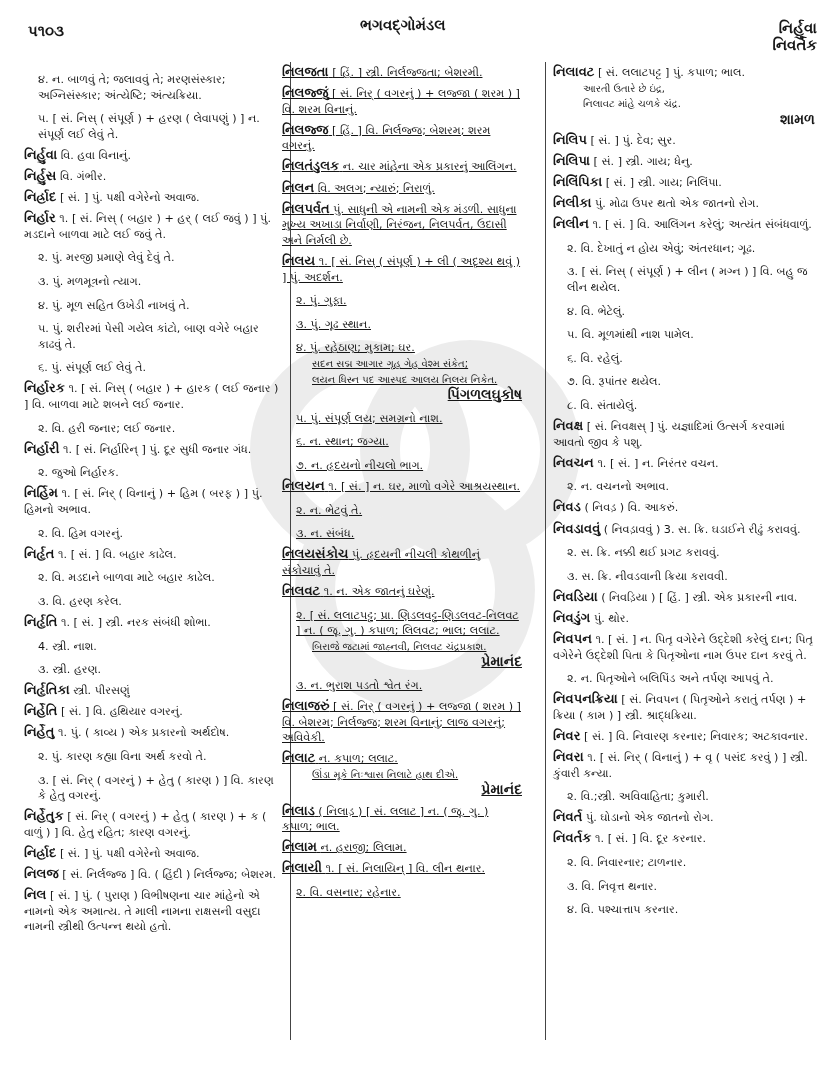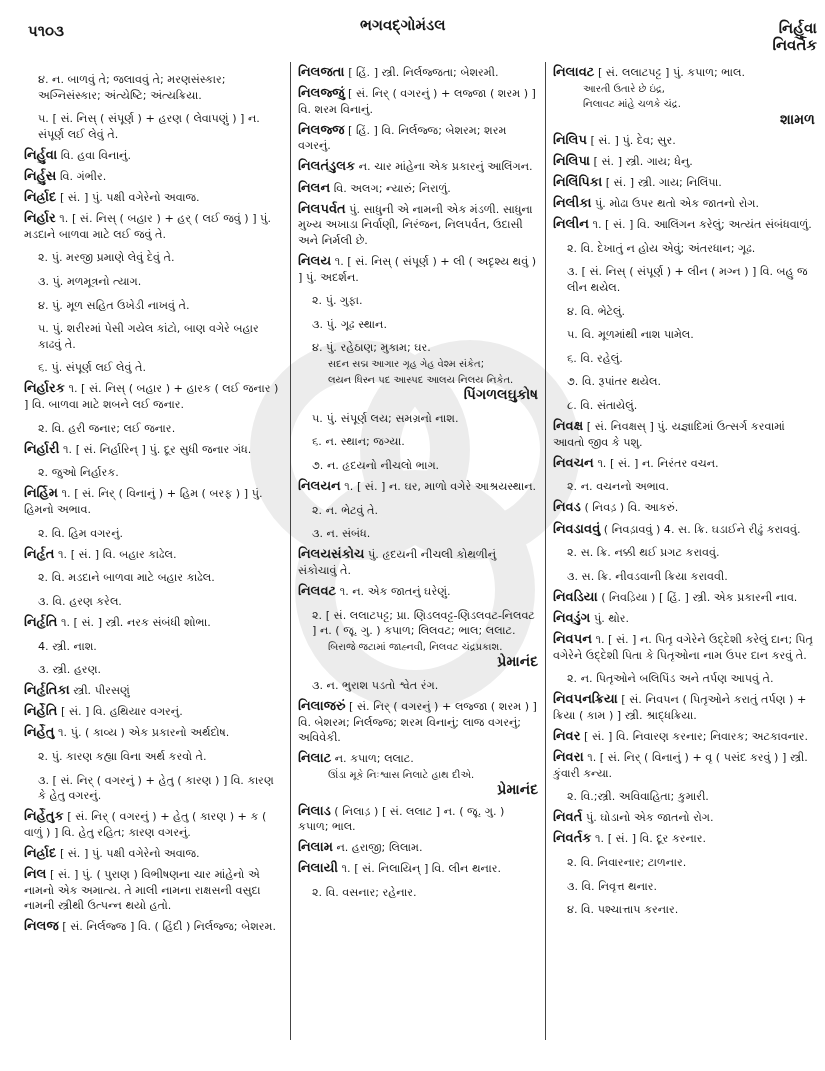--- a/index.html
+++ b/index.html
@@ -14,21 +14,21 @@
   .header {
     position: absolute; top: 0; left: 0; width: 825px; height: 52px;
   }
   .page-num { position: absolute; left: 28px; top: 22px; font-size: 15px; font-weight: bold; }
   .running-title { position: absolute; left: 360px; top: 16px; font-size: 15px; font-weight: bold; }
   .guide { position: absolute; right: 8px; top: 20px; text-align: right; font-size: 15px; font-weight: bold; line-height: 17px; }
   .col {
     position: absolute; top: 64px; font-size: 11.2px; line-height: 15.6px;
   }
   .col1 { left: 24px; width: 258px; }
-  .col2 { left: 298px; width: 240px; }
+  .col2 { left: 282px; width: 240px; text-decoration: underline; }
   .col3 { left: 553px; width: 262px; }
   .divider { position: absolute; width: 1px; background: #444; }
   .div1 { left: 290px; top: 62px; height: 978px; }
   .div2 { left: 545px; top: 62px; height: 978px; }
   .entry { margin: 0 0 4.5px 0; }
   .hw { font-weight: bold; font-size: 13px; }
   .body-text { }
   .sense { display: block; padding-left: 14px; margin-top: 8px; }
   .quote { display: block; padding-left: 30px; font-size: 10px; }
   .source { display: block; text-align: right; font-size: 14px; font-weight: bold; }
@@ -66,22 +66,22 @@
     <div class="entry"><span class="hw">નિર્હારક</span> <span class="body-text">૧. [ સં. નિસ્ ( બહાર ) + હારક ( લઈ જનાર ) ] વિ. બાળવા માટે શબને લઈ જનાર.</span><span class="sense">૨. વિ. હરી જનાર; લઈ જનાર.</span></div>
     <div class="entry"><span class="hw">નિર્હારી</span> <span class="body-text">૧. [ સં. નિર્હારિન્ ] પું. દૂર સુધી જનાર ગંધ.</span><span class="sense">૨. જુઓ નિર્હારક.</span></div>
     <div class="entry"><span class="hw">નિર્હિમ</span> <span class="body-text">૧. [ સં. નિર્ ( વિનાનું ) + હિમ ( બરફ ) ] પું. હિમનો અભાવ.</span><span class="sense">૨. વિ. હિમ વગરનું.</span></div>
     <div class="entry"><span class="hw">નિર્હૃત</span> <span class="body-text">૧. [ સં. ] વિ. બહાર કાઢેલ.</span><span class="sense">૨. વિ. મડદાને બાળવા માટે બહાર કાઢેલ.</span><span class="sense">૩. વિ. હરણ કરેલ.</span></div>
     <div class="entry"><span class="hw">નિર્હૃતિ</span> <span class="body-text">૧. [ સં. ] સ્ત્રી. નરક સંબંધી શોભા.</span><span class="sense">4. સ્ત્રી. નાશ.</span><span class="sense">૩. સ્ત્રી. હરણ.</span></div>
     <div class="entry"><span class="hw">નિર્હૃતિકા</span> <span class="body-text">સ્ત્રી. પીરસણું</span></div>
     <div class="entry"><span class="hw">નિર્હેતિ</span> <span class="body-text">[ સં. ] વિ. હથિયાર વગરનું.</span></div>
     <div class="entry"><span class="hw">નિર્હેતુ</span> <span class="body-text">૧. પું. ( કાવ્ય ) એક પ્રકારનો અર્થદોષ.</span><span class="sense">૨. પું. કારણ કહ્યા વિના અર્થ કરવો તે.</span><span class="sense">૩. [ સં. નિર્ ( વગરનું ) + હેતુ ( કારણ ) ] વિ. કારણ કે હેતુ વગરનું.</span></div>
     <div class="entry"><span class="hw">નિર્હેતુક</span> <span class="body-text">[ સં. નિર્ ( વગરનું ) + હેતુ ( કારણ ) + ક ( વાળું ) ] વિ. હેતુ રહિત; કારણ વગરનું.</span></div>
     <div class="entry"><span class="hw">નિર્હ્રાદ</span> <span class="body-text">[ સં. ] પું. પક્ષી વગેરેનો અવાજ.</span></div>
+    <div class="entry"><span class="hw">નિલજ</span> <span class="body-text">[ સં. નિર્લજ્જ ] વિ. ( હિંદી ) નિર્લજ્જ; બેશરમ.</span></div>
     <div class="entry"><span class="hw">નિલ</span> <span class="body-text">[ સં. ] પું. ( પુરાણ ) વિભીષણના ચાર માંહેનો એ નામનો એક અમાત્ય. તે માલી નામના રાક્ષસની વસુદા નામની સ્ત્રીથી ઉત્પન્ન થયો હતો.</span></div>
-    <div class="entry"><span class="hw">નિલજ</span> <span class="body-text">[ સં. નિર્લજ્જ ] વિ. ( હિંદી ) નિર્લજ્જ; બેશરમ.</span></div>
   </div>
 <div class="col col2">
     <div class="entry"><span class="hw">નિલજતા</span> <span class="body-text">[ હિં. ] સ્ત્રી. નિર્લજ્જતા; બેશરમી.</span></div>
     <div class="entry"><span class="hw">નિલજ્જું</span> <span class="body-text">[ સં. નિર્ ( વગરનું ) + લજ્જા ( શરમ ) ] વિ. શરમ વિનાનું.</span></div>
     <div class="entry"><span class="hw">નિલજ્જ</span> <span class="body-text">[ હિં. ] વિ. નિર્લજ્જ; બેશરમ; શરમ વગરનું.</span></div>
     <div class="entry"><span class="hw">નિલતંડુલક</span> <span class="body-text">ન. ચાર માંહેના એક પ્રકારનું આલિંગન.</span></div>
     <div class="entry"><span class="hw">નિલન</span> <span class="body-text">વિ. અલગ; ન્યારું; નિરાળું.</span></div>
     <div class="entry"><span class="hw">નિલપર્વત</span> <span class="body-text">પું. સાધુની એ નામની એક મંડળી. સાધુના મુખ્ય અખાડા નિર્વાણી, નિરંજન, નિલપર્વત, ઉદાસી અને નિર્મલી છે.</span></div>
     <div class="entry"><span class="hw">નિલય</span> <span class="body-text">૧. [ સં. નિસ્ ( સંપૂર્ણ ) + લી ( અદૃશ્ય થવું ) ] પું. અદર્શન.</span><span class="sense">૨. પું. ગુફા.</span><span class="sense">૩. પું. ગૂઢ સ્થાન.</span><span class="sense">૪. પું. રહેઠાણ; મુકામ; ઘર.</span><span class="quote">સદન સદ્મ આગાર ગૃહ ગેહ વેશ્મ સંકેત;</span><span class="quote">લયન ધિસ્ન પદ આસ્પદ આલય નિલય નિકેત.</span><span class="source">પિંગળલઘુકોષ</span><span class="sense">૫. પું. સંપૂર્ણ લય; સમગ્રનો નાશ.</span><span class="sense">૬. ન. સ્થાન; જગ્યા.</span><span class="sense">૭. ન. હૃદયનો નીચલો ભાગ.</span></div>
     <div class="entry"><span class="hw">નિલયન</span> <span class="body-text">૧. [ સં. ] ન. ઘર, માળો વગેરે આશ્રયસ્થાન.</span><span class="sense">૨. ન. ભેટવું તે.</span><span class="sense">૩. ન. સંબંધ.</span></div>
@@ -96,21 +96,21 @@
 <div class="col col3">
     <div class="entry"><span class="hw">નિલાવટ</span> <span class="body-text">[ સં. લલાટપટ્ટ ] પું. કપાળ; ભાલ.</span><span class="quote">આરતી ઉતારે છે ઇંદ્ર,</span><span class="quote">નિલાવટ માંહે ચળકે ચંદ્ર.</span><span class="source">શામળ</span></div>
     <div class="entry"><span class="hw">નિલિપ</span> <span class="body-text">[ સં. ] પું. દેવ; સુર.</span></div>
     <div class="entry"><span class="hw">નિલિપા</span> <span class="body-text">[ સં. ] સ્ત્રી. ગાય; ધેનુ.</span></div>
     <div class="entry"><span class="hw">નિલિંપિકા</span> <span class="body-text">[ સં. ] સ્ત્રી. ગાય; નિલિંપા.</span></div>
     <div class="entry"><span class="hw">નિલીકા</span> <span class="body-text">પું. મોઢા ઉપર થતો એક જાતનો રોગ.</span></div>
     <div class="entry"><span class="hw">નિલીન</span> <span class="body-text">૧. [ સં. ] વિ. આલિંગન કરેલું; અત્યંત સંબંધવાળું.</span><span class="sense">૨. વિ. દેખાતું ન હોય એવું; અંતરધાન; ગૂઢ.</span><span class="sense">૩. [ સં. નિસ્ ( સંપૂર્ણ ) + લીન ( મગ્ન ) ] વિ. બહુ જ લીન થયેલ.</span><span class="sense">૪. વિ. ભેટેલું.</span><span class="sense">૫. વિ. મૂળમાંથી નાશ પામેલ.</span><span class="sense">૬. વિ. રહેલું.</span><span class="sense">૭. વિ. રૂપાંતર થયેલ.</span><span class="sense">૮. વિ. સંતાયેલું.</span></div>
     <div class="entry"><span class="hw">નિવક્ષ</span> <span class="body-text">[ સં. નિવક્ષસ્ ] પું. યજ્ઞાદિમાં ઉત્સર્ગ કરવામાં આવતો જીવ કે પશુ.</span></div>
     <div class="entry"><span class="hw">નિવચન</span> <span class="body-text">૧. [ સં. ] ન. નિરંતર વચન.</span><span class="sense">૨. ન. વચનનો અભાવ.</span></div>
     <div class="entry"><span class="hw">નિવડ</span> <span class="body-text">( નિવડ઼ ) વિ. આકરું.</span></div>
-    <div class="entry"><span class="hw">નિવડાવવું</span> <span class="body-text">( નિવડ઼ાવવું ) 4. સ. ક્રિ. ઘડાઈને રીઢું કરાવવું.</span><span class="sense">૨. સ. ક્રિ. નક્કી થઈ પ્રગટ કરાવવું.</span><span class="sense">૩. સ. ક્રિ. નીવડવાની ક્રિયા કરાવવી.</span></div>
+    <div class="entry"><span class="hw">નિવડાવવું</span> <span class="body-text">( નિવડ઼ાવવું ) 3. સ. ક્રિ. ઘડાઈને રીઢું કરાવવું.</span><span class="sense">૨. સ. ક્રિ. નક્કી થઈ પ્રગટ કરાવવું.</span><span class="sense">૩. સ. ક્રિ. નીવડવાની ક્રિયા કરાવવી.</span></div>
     <div class="entry"><span class="hw">નિવડિયા</span> <span class="body-text">( નિવડ઼િયા ) [ હિં. ] સ્ત્રી. એક પ્રકારની નાવ.</span></div>
     <div class="entry"><span class="hw">નિવડુંગ</span> <span class="body-text">પું. થોર.</span></div>
     <div class="entry"><span class="hw">નિવપન</span> <span class="body-text">૧. [ સં. ] ન. પિતૃ વગેરેને ઉદ્દેશી કરેલું દાન; પિતૃ વગેરેને ઉદ્દેશી પિતા કે પિતૃઓના નામ ઉપર દાન કરવું તે.</span><span class="sense">૨. ન. પિતૃઓને બલિપિંડ અને તર્પણ આપવું તે.</span></div>
     <div class="entry"><span class="hw">નિવપનક્રિયા</span> <span class="body-text">[ સં. નિવપન ( પિતૃઓને કરાતું તર્પણ ) + ક્રિયા ( કામ ) ] સ્ત્રી. શ્રાદ્ધક્રિયા.</span></div>
     <div class="entry"><span class="hw">નિવર</span> <span class="body-text">[ સં. ] વિ. નિવારણ કરનાર; નિવારક; અટકાવનાર.</span></div>
     <div class="entry"><span class="hw">નિવરા</span> <span class="body-text">૧. [ સં. નિર્ ( વિનાનું ) + વૃ ( પસંદ કરવું ) ] સ્ત્રી. કુંવારી કન્યા.</span><span class="sense">૨. વિ.;સ્ત્રી. અવિવાહિતા; કુમારી.</span></div>
     <div class="entry"><span class="hw">નિવર્ત</span> <span class="body-text">પું. ઘોડાનો એક જાતનો રોગ.</span></div>
     <div class="entry"><span class="hw">નિવર્તક</span> <span class="body-text">૧. [ સં. ] વિ. દૂર કરનાર.</span><span class="sense">૨. વિ. નિવારનાર; ટાળનાર.</span><span class="sense">૩. વિ. નિવૃત્ત થનાર.</span><span class="sense">૪. વિ. પશ્ચાત્તાપ કરનાર.</span></div>
   </div>
 

